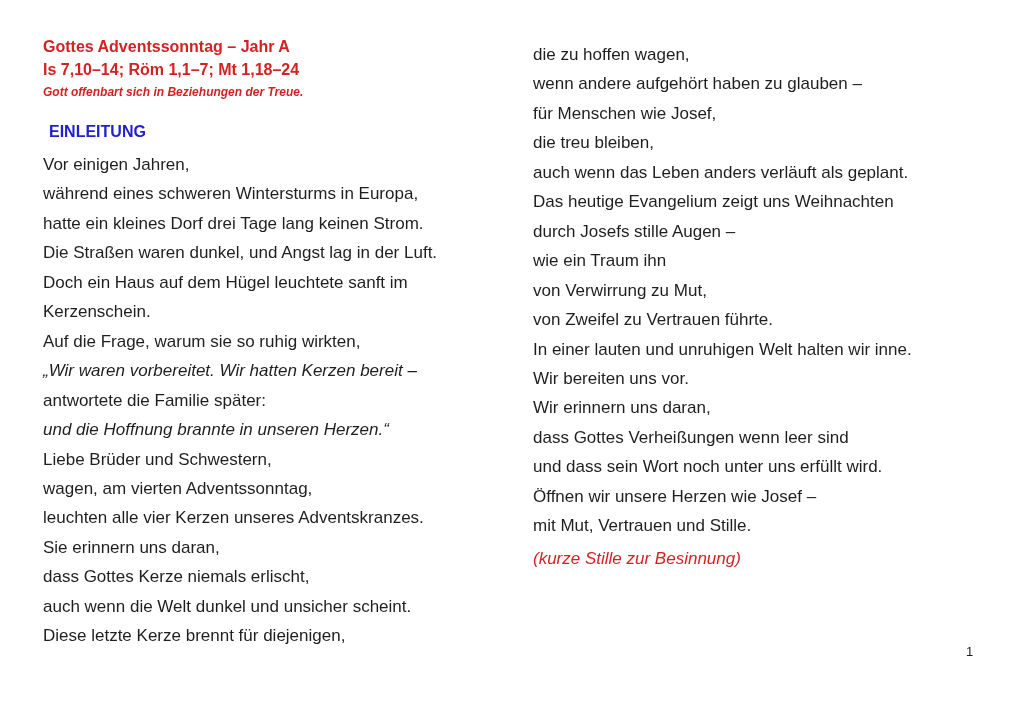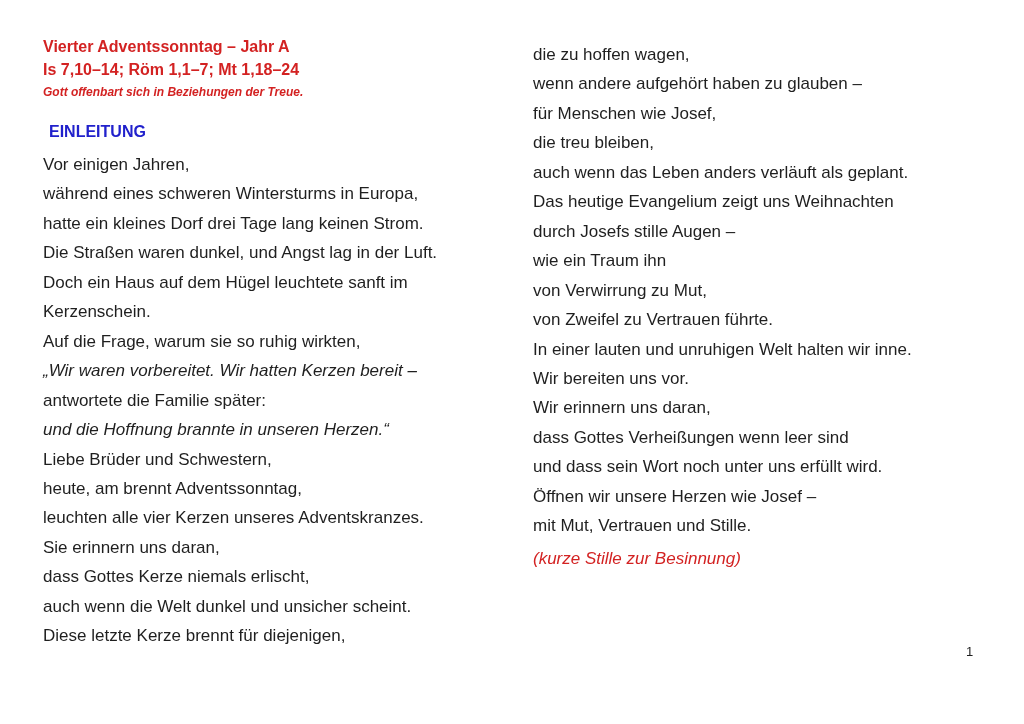--- a/index.html
+++ b/index.html
@@ -47,37 +47,37 @@
     position: absolute; left: 966px; top: 644px;
     font-size: 13px; color: #1f1f1f;
   }
 </style>
 </head>
 <body>
 
 <div class="page">
 
   <div class="col-left">
-    <div class="doc-title">Vierter Adventssonntag – Jahr A</div>
+    <div class="doc-title">Gottes Adventssonntag – Jahr A</div>
     <div class="doc-readings">Is 7,10–14; Röm 1,1–7; Mt 1,18–24</div>
     <div class="doc-theme">Gott offenbart sich in Beziehungen der Treue.</div>
     <div class="section-heading">EINLEITUNG</div>
     <div class="body-lines">
       <div class="line">Vor einigen Jahren,</div>
       <div class="line">während eines schweren Wintersturms in Europa,</div>
       <div class="line">hatte ein kleines Dorf drei Tage lang keinen Strom.</div>
       <div class="line">Die Straßen waren dunkel, und Angst lag in der Luft.</div>
       <div class="line">Doch ein Haus auf dem Hügel leuchtete sanft im</div>
       <div class="line">Kerzenschein.</div>
       <div class="line">Auf die Frage, warum sie so ruhig wirkten,</div>
       <div class="line italic">„Wir waren vorbereitet. Wir hatten Kerzen bereit –</div>
       <div class="line">antwortete die Familie später:</div>
       <div class="line italic">und die Hoffnung brannte in unseren Herzen.“</div>
       <div class="line">Liebe Brüder und Schwestern,</div>
-      <div class="line">heute, am brennt Adventssonntag,</div>
+      <div class="line">wagen, am vierten Adventssonntag,</div>
       <div class="line">leuchten alle vier Kerzen unseres Adventskranzes.</div>
       <div class="line">Sie erinnern uns daran,</div>
       <div class="line">dass Gottes Kerze niemals erlischt,</div>
       <div class="line">auch wenn die Welt dunkel und unsicher scheint.</div>
       <div class="line">Diese letzte Kerze brennt für diejenigen,</div>
     </div>
   </div>
 
   <div class="col-right">
     <div class="body-lines" style="margin-top:0">

